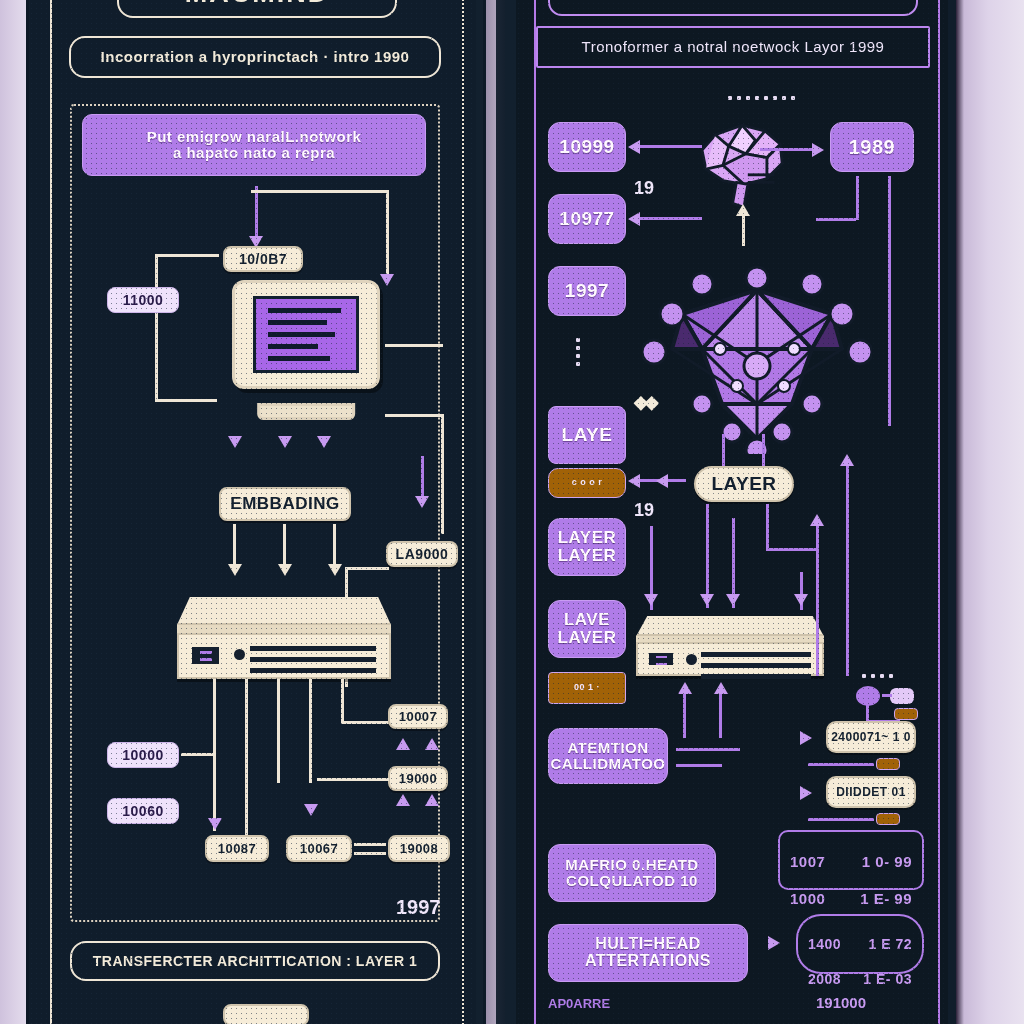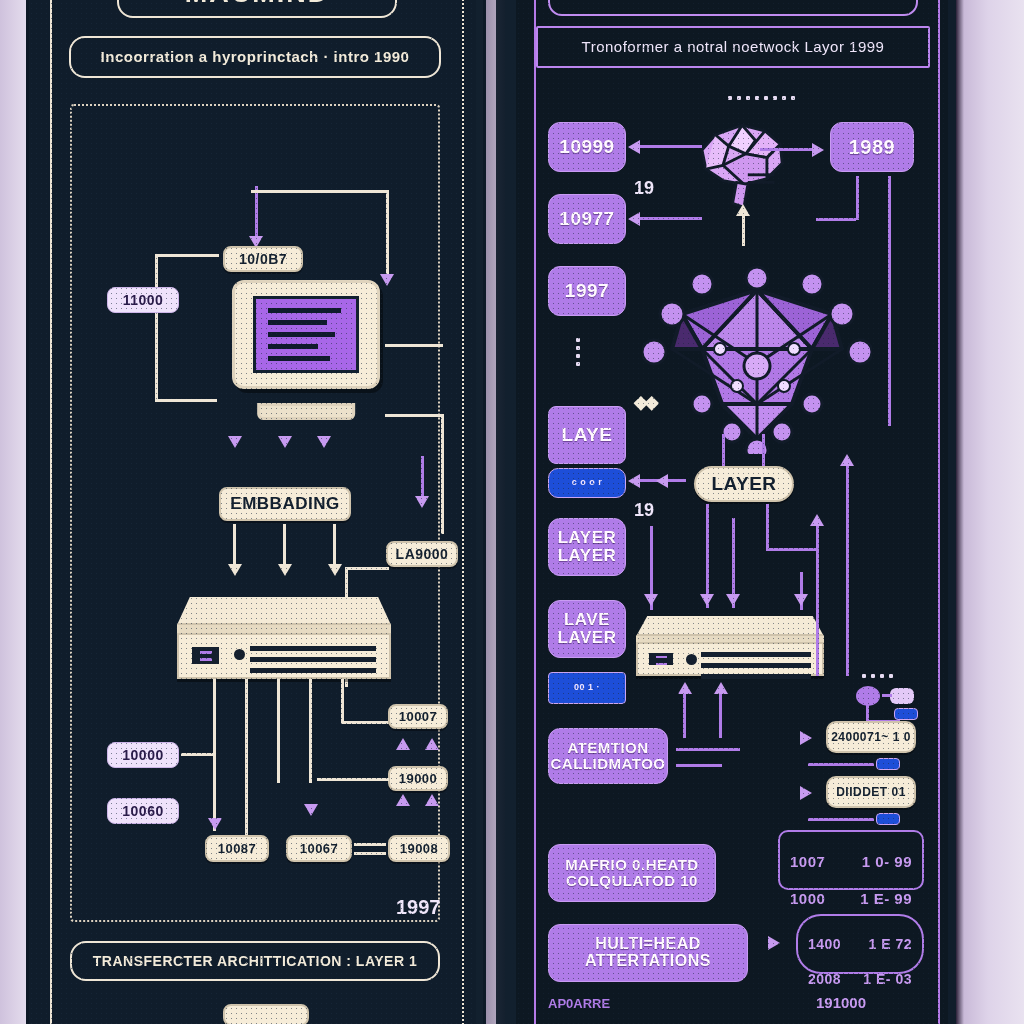--- a/index.html
+++ b/index.html
@@ -89,21 +89,21 @@
   .lav {
     background: #efe2fb; color: #2a1b4a;
     border: 1px solid #cdb5e8;
   }
   .violet {
     background: #b07ce8; color: #fff8ff;
     border: 1px solid #c89cf2;
     text-shadow: 0 1px 1px rgba(40,10,70,.5);
   }
   .violetsoft {
-    background: #1d4ed8; color:#f3e6ff;
+    background: #a16207; color:#f3e6ff;
     border: 1px solid #cba5f0;
   }
   .outlineviolet {
     background: transparent; color:#c79af0;
     border: 2px solid #b07ce8; border-radius: 10px;
   }
   .darkcap {
     background: #101d2b; color: #f2ead9;
     border: 2px solid #efe6d6; border-radius: 16px;
   }
@@ -188,20 +188,22 @@
 
   <div class="panelL">
     <div class="frameL"></div>
 
     <div class="pill darkcap" style="left:88px; top:-18px; width:280px; height:50px; font-size:27px; letter-spacing:2px;">MACMIND</div>
 
     <div class="pill darkcap" style="left:40px; top:50px; width:372px; height:42px; font-size:15px;">Incoorration a hyroprinctach · intro 1990</div>
 
     <div style="position:absolute;left:41px;top:118px;width:370px;height:818px;border:2px dotted #ddd2c0;border-radius:4px;"></div>
 
+    <div class="pill violet" style="left:53px; top:128px; width:344px; height:62px; font-size:15px; border-radius:10px;">Put emigrow naralL.notwork
+a hapato nato a repra</div>
 
     <div class="lnv" style="left:226px;top:200px;width:3px;height:52px;"></div>
     <div class="arrow-d" style="left:220px;top:250px;"></div>
 
     <div class="ln" style="left:222px;top:204px;width:138px;height:3px;"></div>
     <div class="ln" style="left:357px;top:204px;width:3px;height:88px;"></div>
     <div class="arrow-d" style="left:351px;top:288px;"></div>
 
     <div class="ln" style="left:126px;top:268px;width:64px;height:3px;"></div>
     <div class="ln" style="left:126px;top:268px;width:3px;height:148px;"></div>

